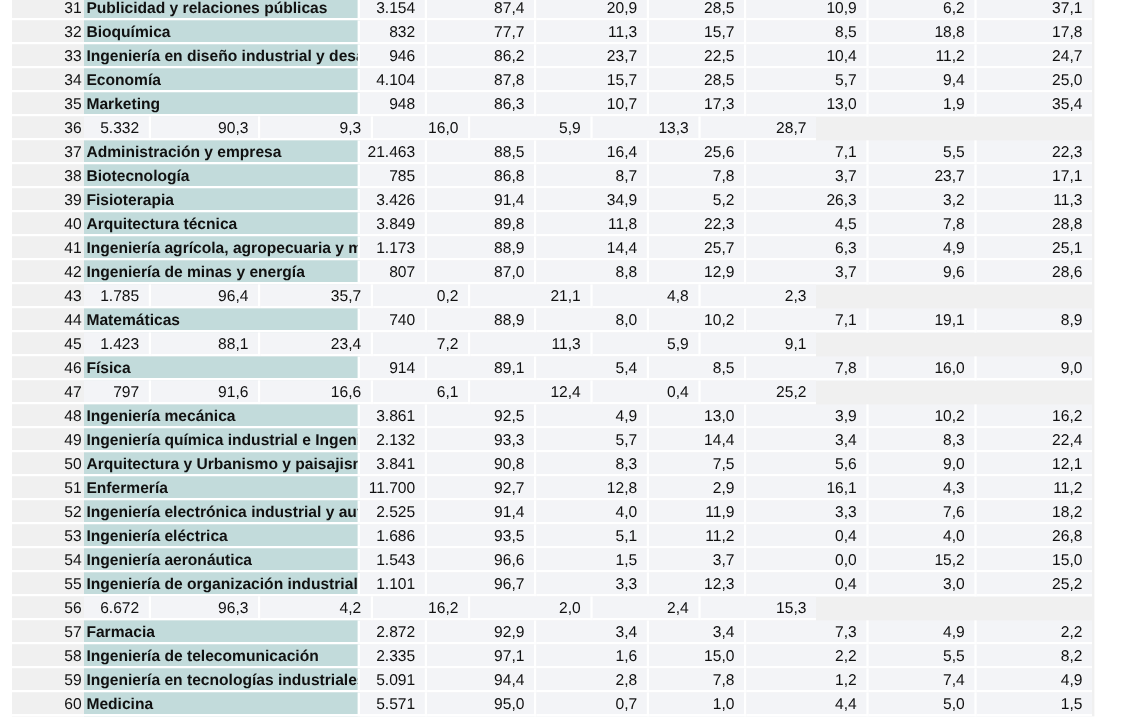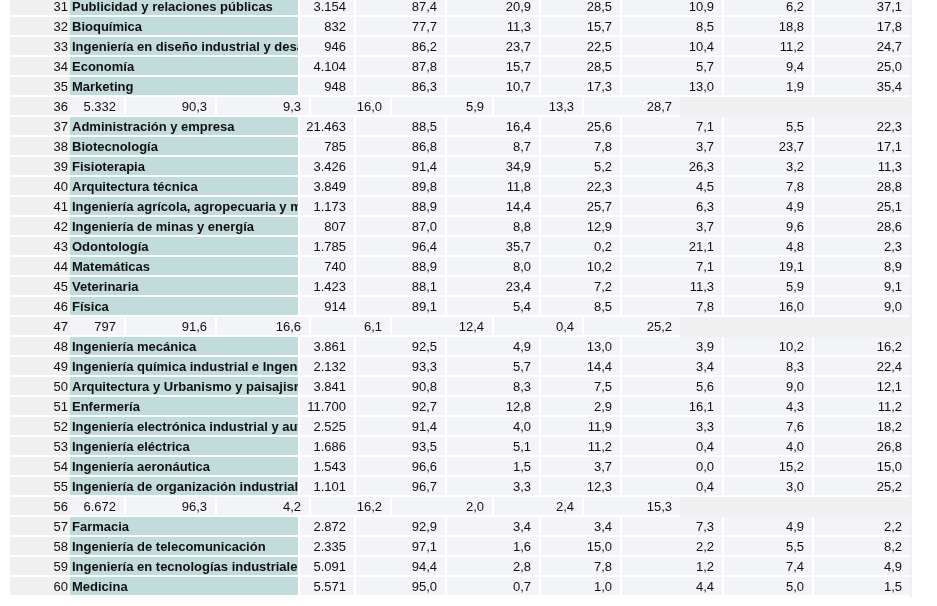--- a/index.html
+++ b/index.html
@@ -161,21 +161,20 @@
     <div class="cell num c2">87,0</div>
     <div class="cell num c3">8,8</div>
     <div class="cell num c4">12,9</div>
     <div class="cell num c5">3,7</div>
     <div class="cell num c6">9,6</div>
     <div class="cell num c7">28,6</div>
   </div>
 
   <div class="row">
     <div class="cell rownum">43</div>
-    <div class="cell name">Odontología</div>
     <div class="cell num c1">1.785</div>
     <div class="cell num c2">96,4</div>
     <div class="cell num c3">35,7</div>
     <div class="cell num c4">0,2</div>
     <div class="cell num c5">21,1</div>
     <div class="cell num c6">4,8</div>
     <div class="cell num c7">2,3</div>
   </div>
 
   <div class="row">
@@ -185,21 +184,20 @@
     <div class="cell num c2">88,9</div>
     <div class="cell num c3">8,0</div>
     <div class="cell num c4">10,2</div>
     <div class="cell num c5">7,1</div>
     <div class="cell num c6">19,1</div>
     <div class="cell num c7">8,9</div>
   </div>
 
   <div class="row">
     <div class="cell rownum">45</div>
-    <div class="cell name">Veterinaria</div>
     <div class="cell num c1">1.423</div>
     <div class="cell num c2">88,1</div>
     <div class="cell num c3">23,4</div>
     <div class="cell num c4">7,2</div>
     <div class="cell num c5">11,3</div>
     <div class="cell num c6">5,9</div>
     <div class="cell num c7">9,1</div>
   </div>
 
   <div class="row">

